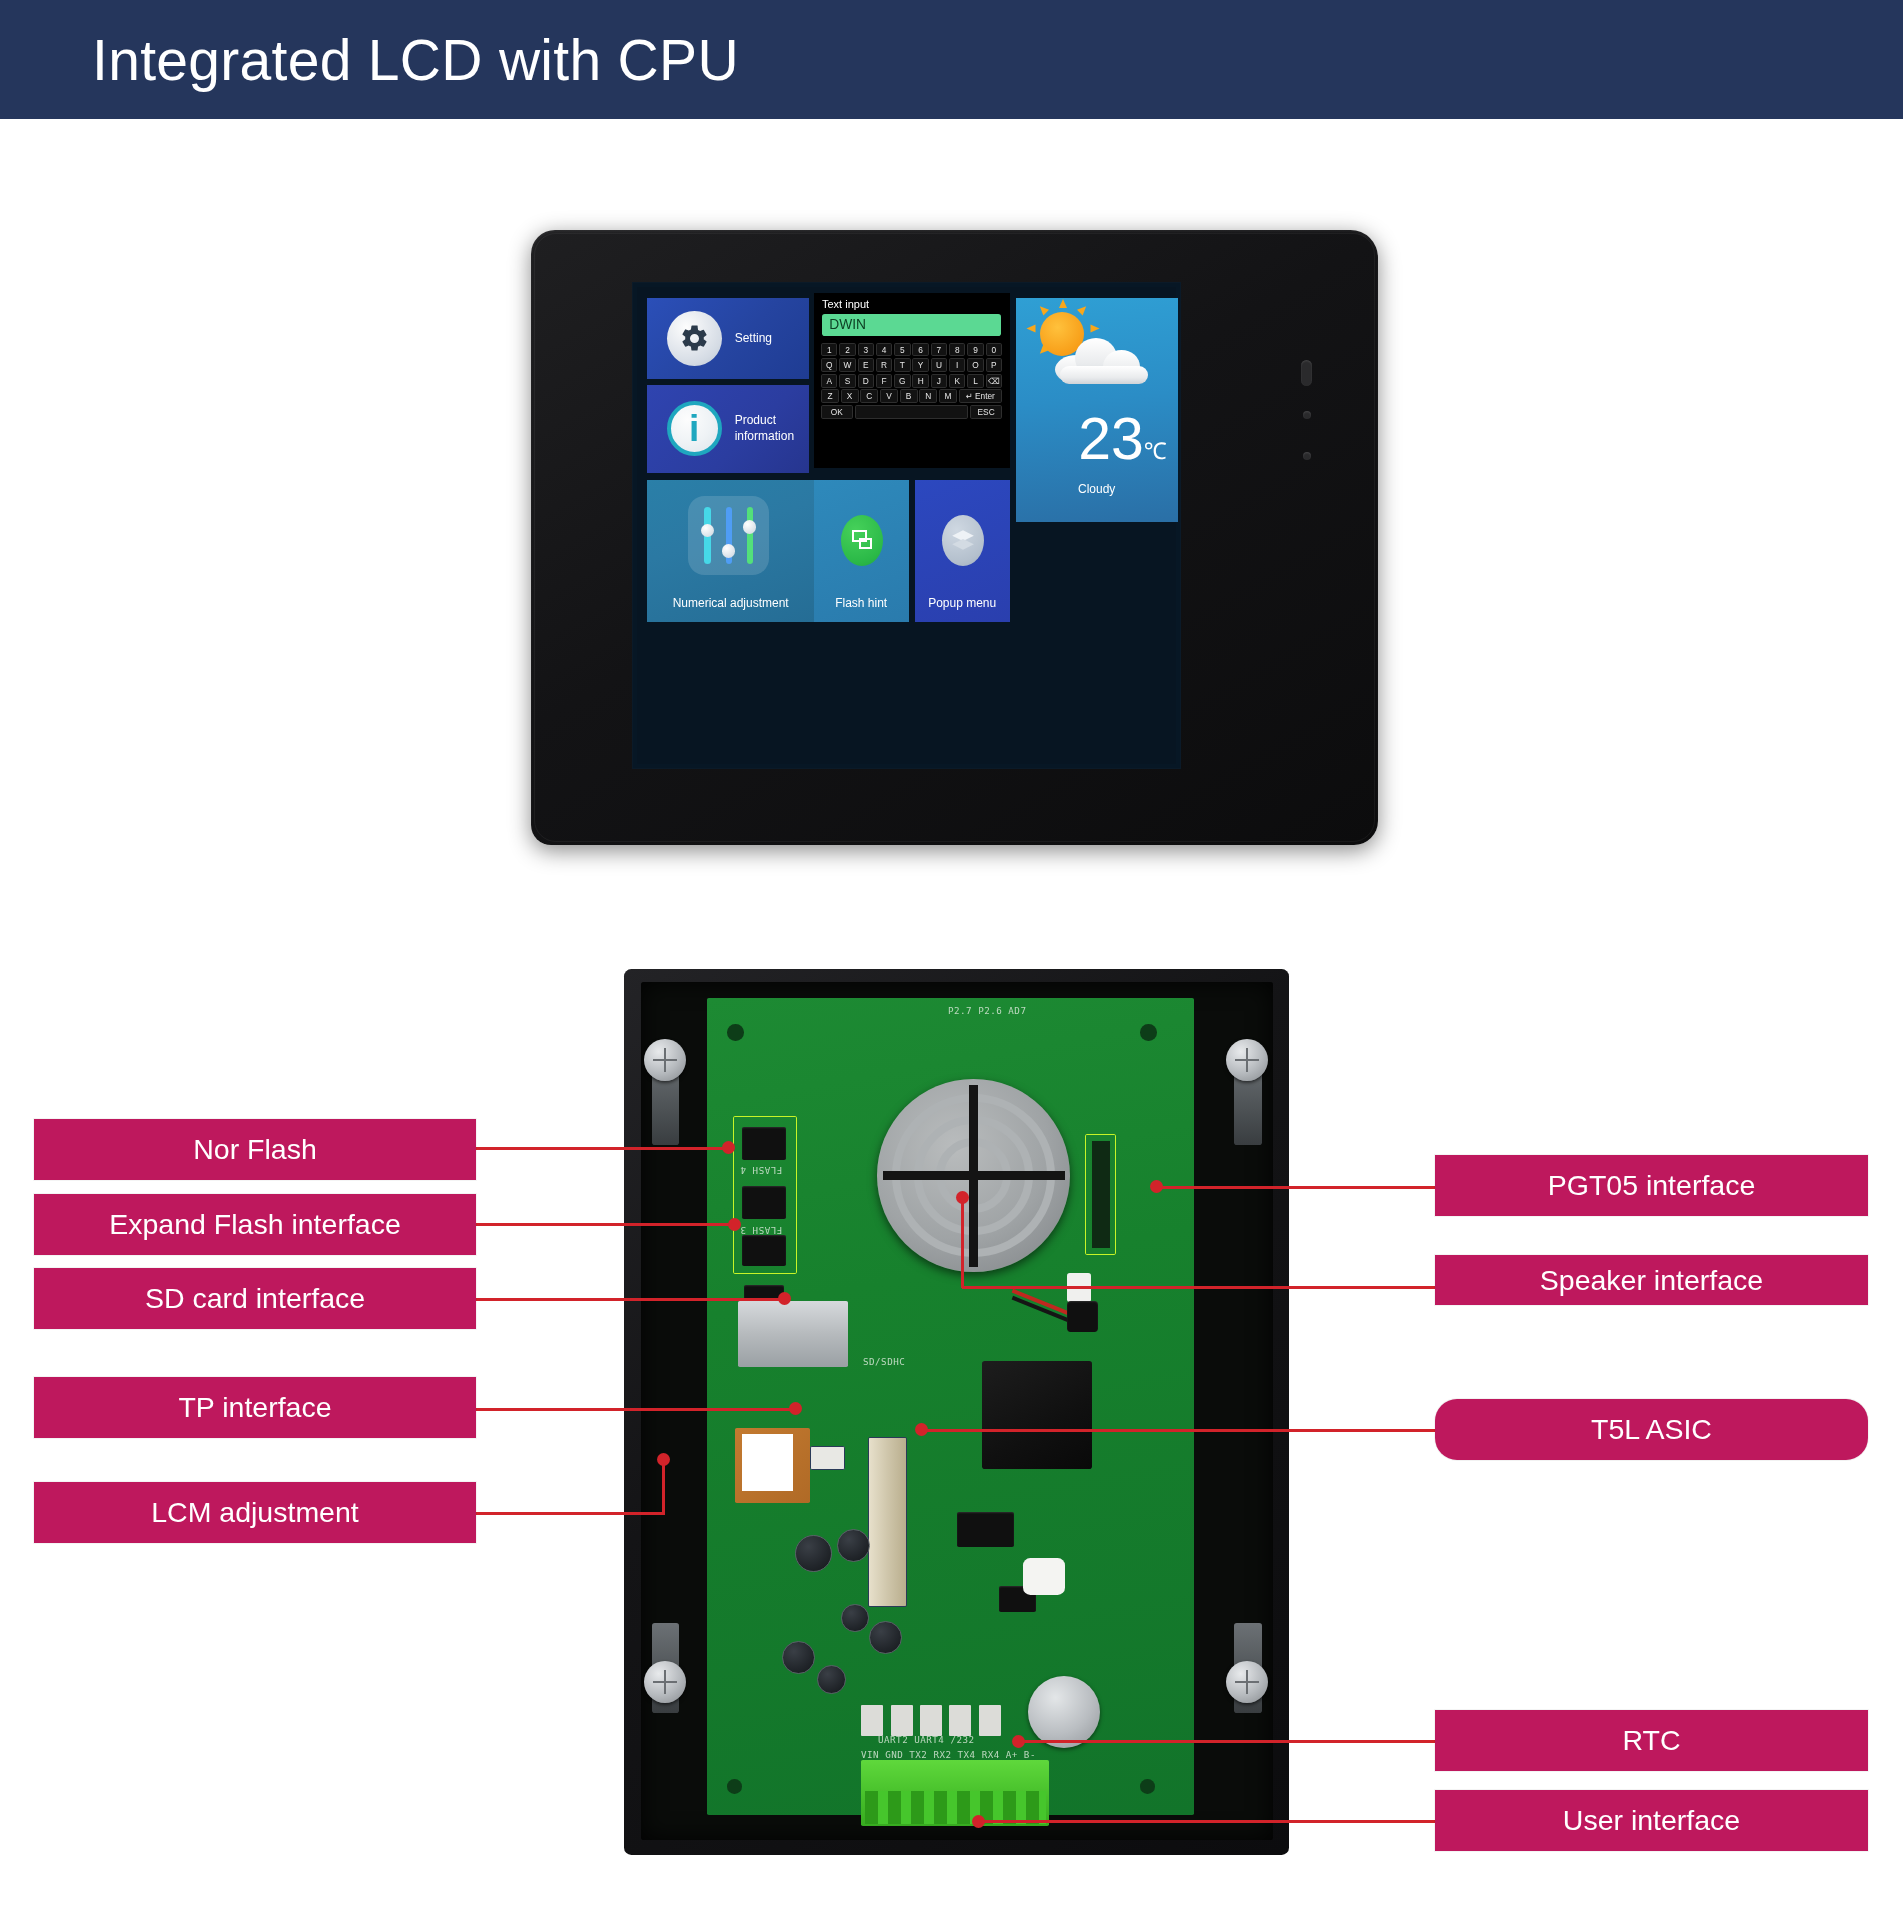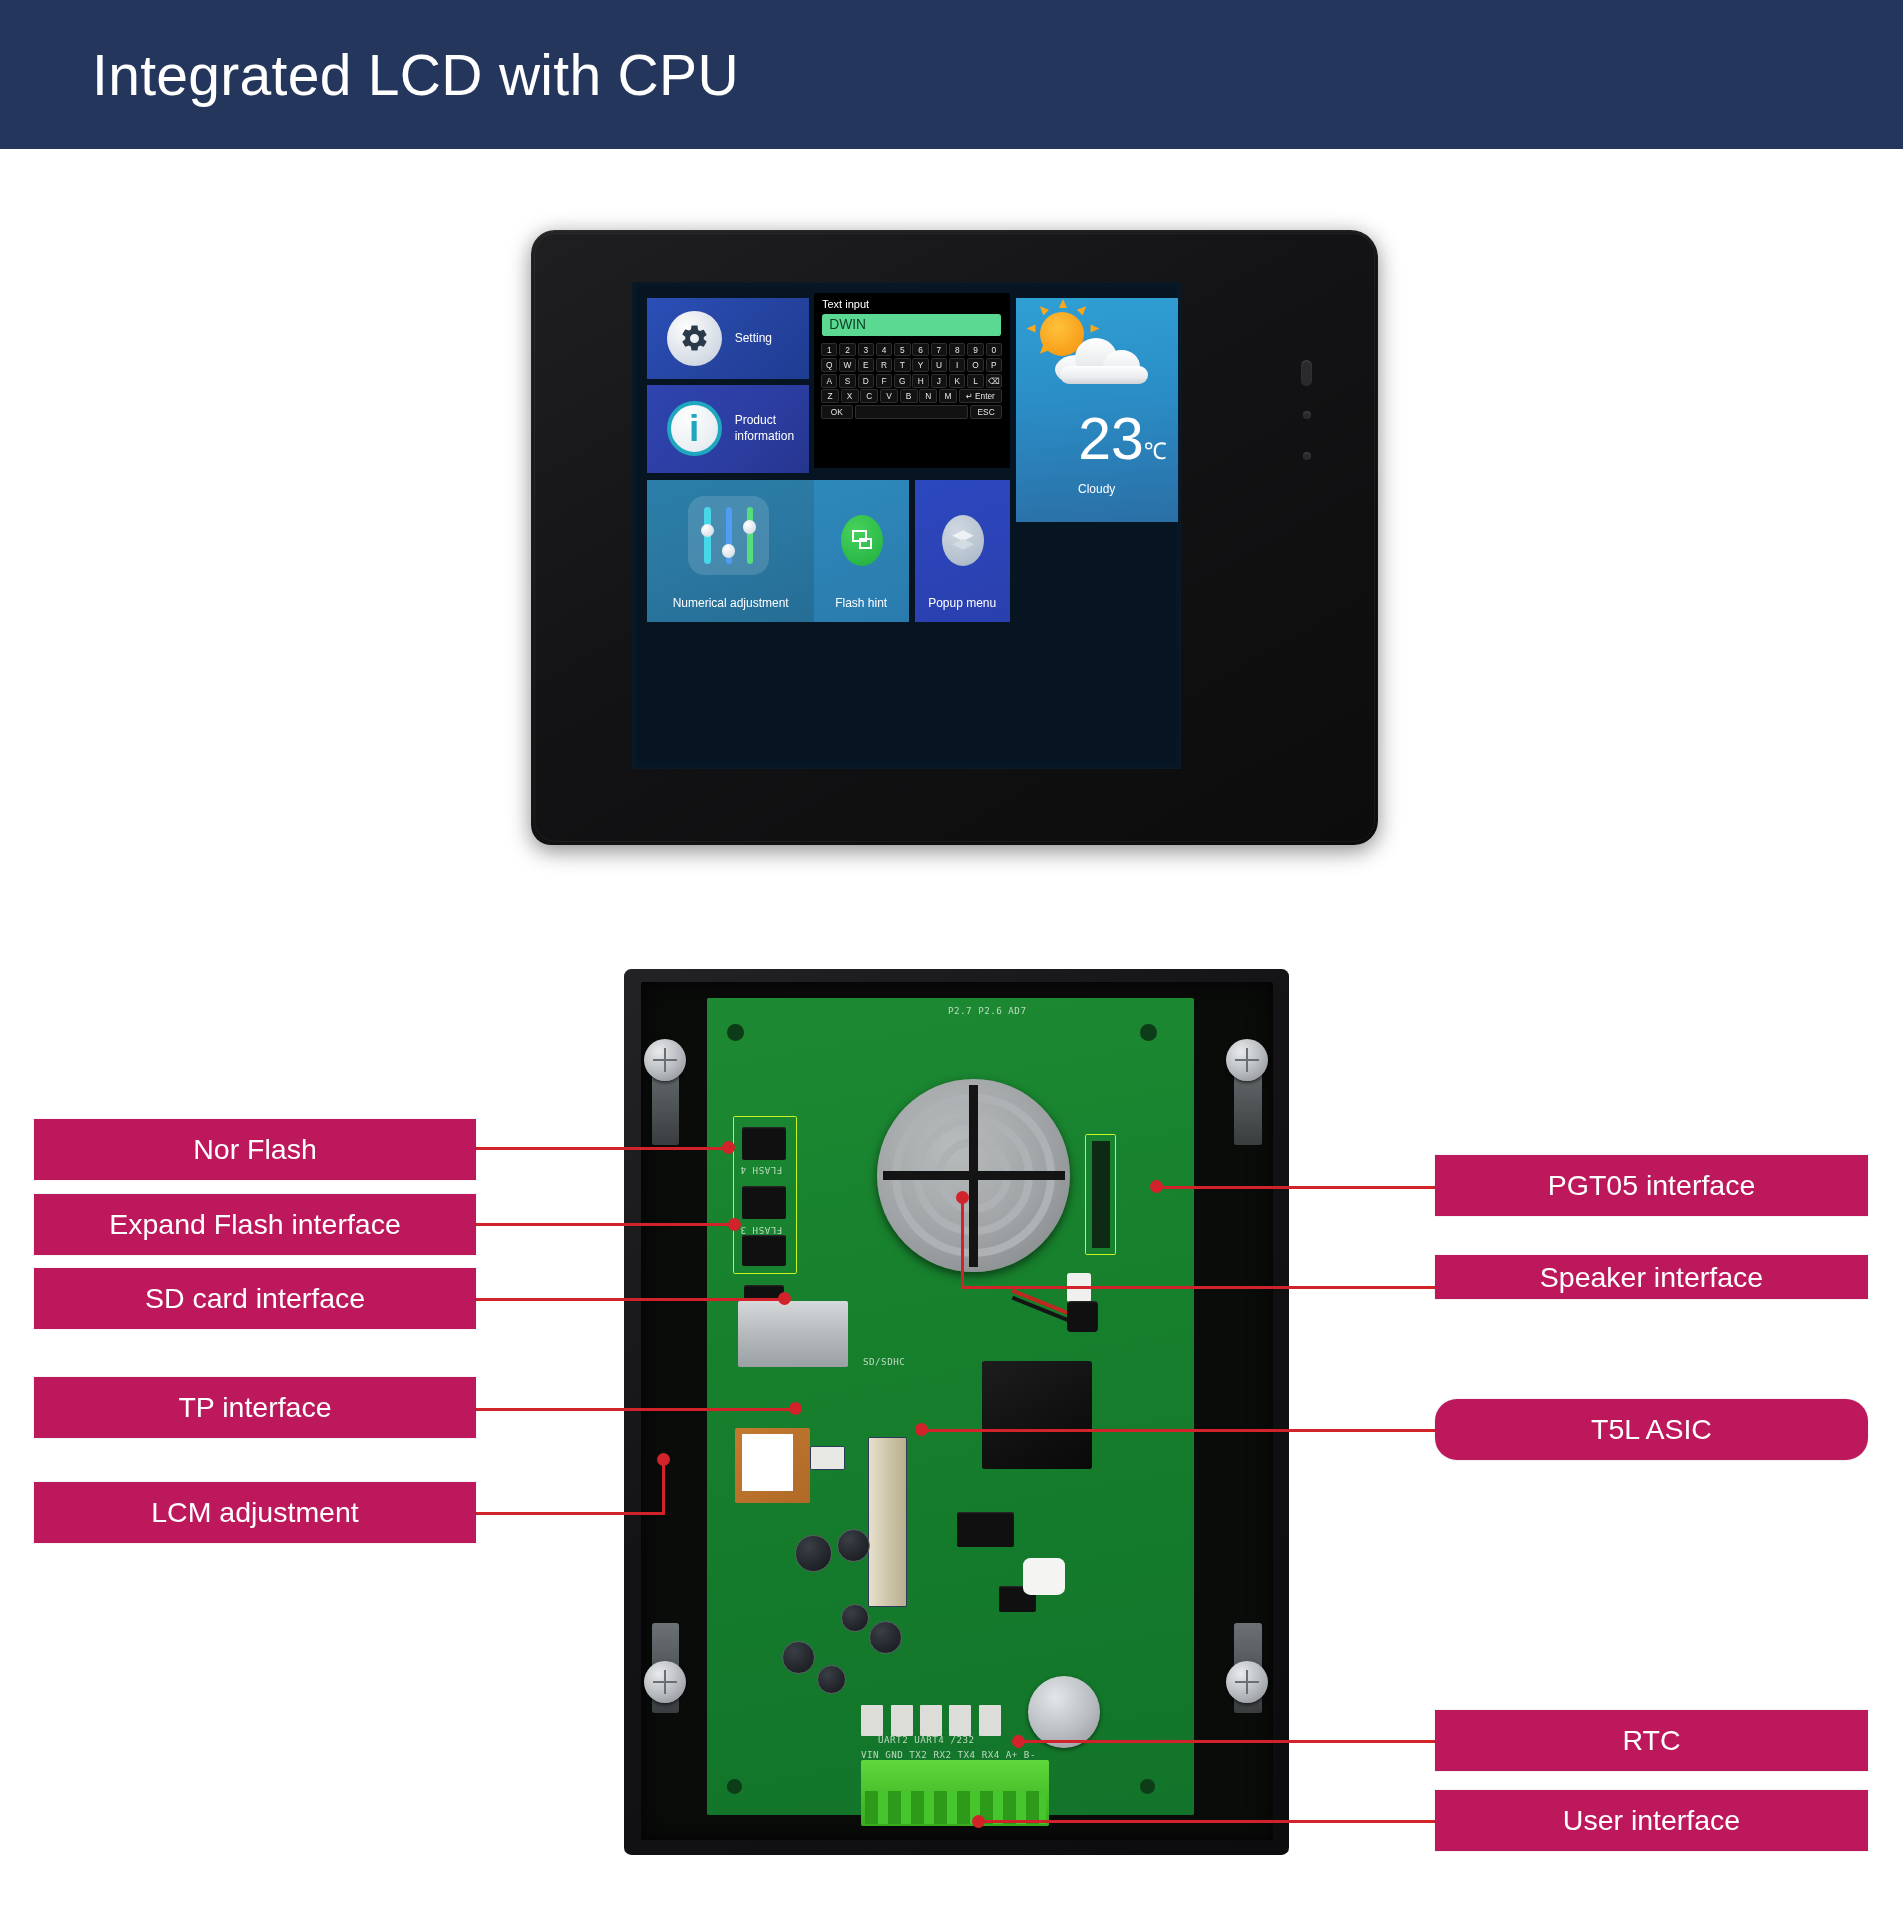--- a/index.html
+++ b/index.html
@@ -1,21 +1,21 @@
 <!DOCTYPE html>
 <html style="font-size:14.7px"><head>
 <meta charset="utf-8">
 <style>
   * { box-sizing: border-box; margin:0; padding:0; }
   html,body { width:1904px; height:1931px; background:#ffffff; }
   body { font-family:"Liberation Sans", sans-serif; position:relative; overflow:hidden; }
 
   
   #header{
-    position:absolute; left:0; top:0; width:1904px; height:149px;
+    position:absolute; left:0; top:0; width:1904px; height:119px;
     background:#25365c;
     text-align:right;
   }
   #header-title{
     position:absolute; left:92px; top:50%; transform:translateY(-50%);
     color:#ffffff; font-size:57px; font-weight:400; letter-spacing:0.3px;
     white-space:nowrap;
   }
 
   
@@ -519,21 +519,21 @@
 <div class="callout" style="left:34px;  top:1377px; width:442px; height:61px;">
   <span>TP interface</span>
 </div>
 <div class="callout" style="left:34px;  top:1482px; width:442px; height:61px;">
   <span>LCM adjustment</span>
 </div>
 
 <div class="callout" style="left:1435px; top:1155px; width:433px; height:61px;">
   <span>PGT05 interface</span>
 </div>
-<div class="callout" style="left:1435px; top:1255px; width:433px; height:44px;">
+<div class="callout" style="left:1435px; top:1255px; width:433px; height:50px;">
   <span>Speaker interface</span>
 </div>
 <div class="callout" style="left:1435px; top:1399px; width:433px; height:61px;border-radius:22px;">
   <span>T5L ASIC</span>
 </div>
 <div class="callout" style="left:1435px; top:1710px; width:433px; height:61px;">
   <span>RTC</span>
 </div>
 <div class="callout" style="left:1435px; top:1790px; width:433px; height:61px;">
   <span>User interface</span>

